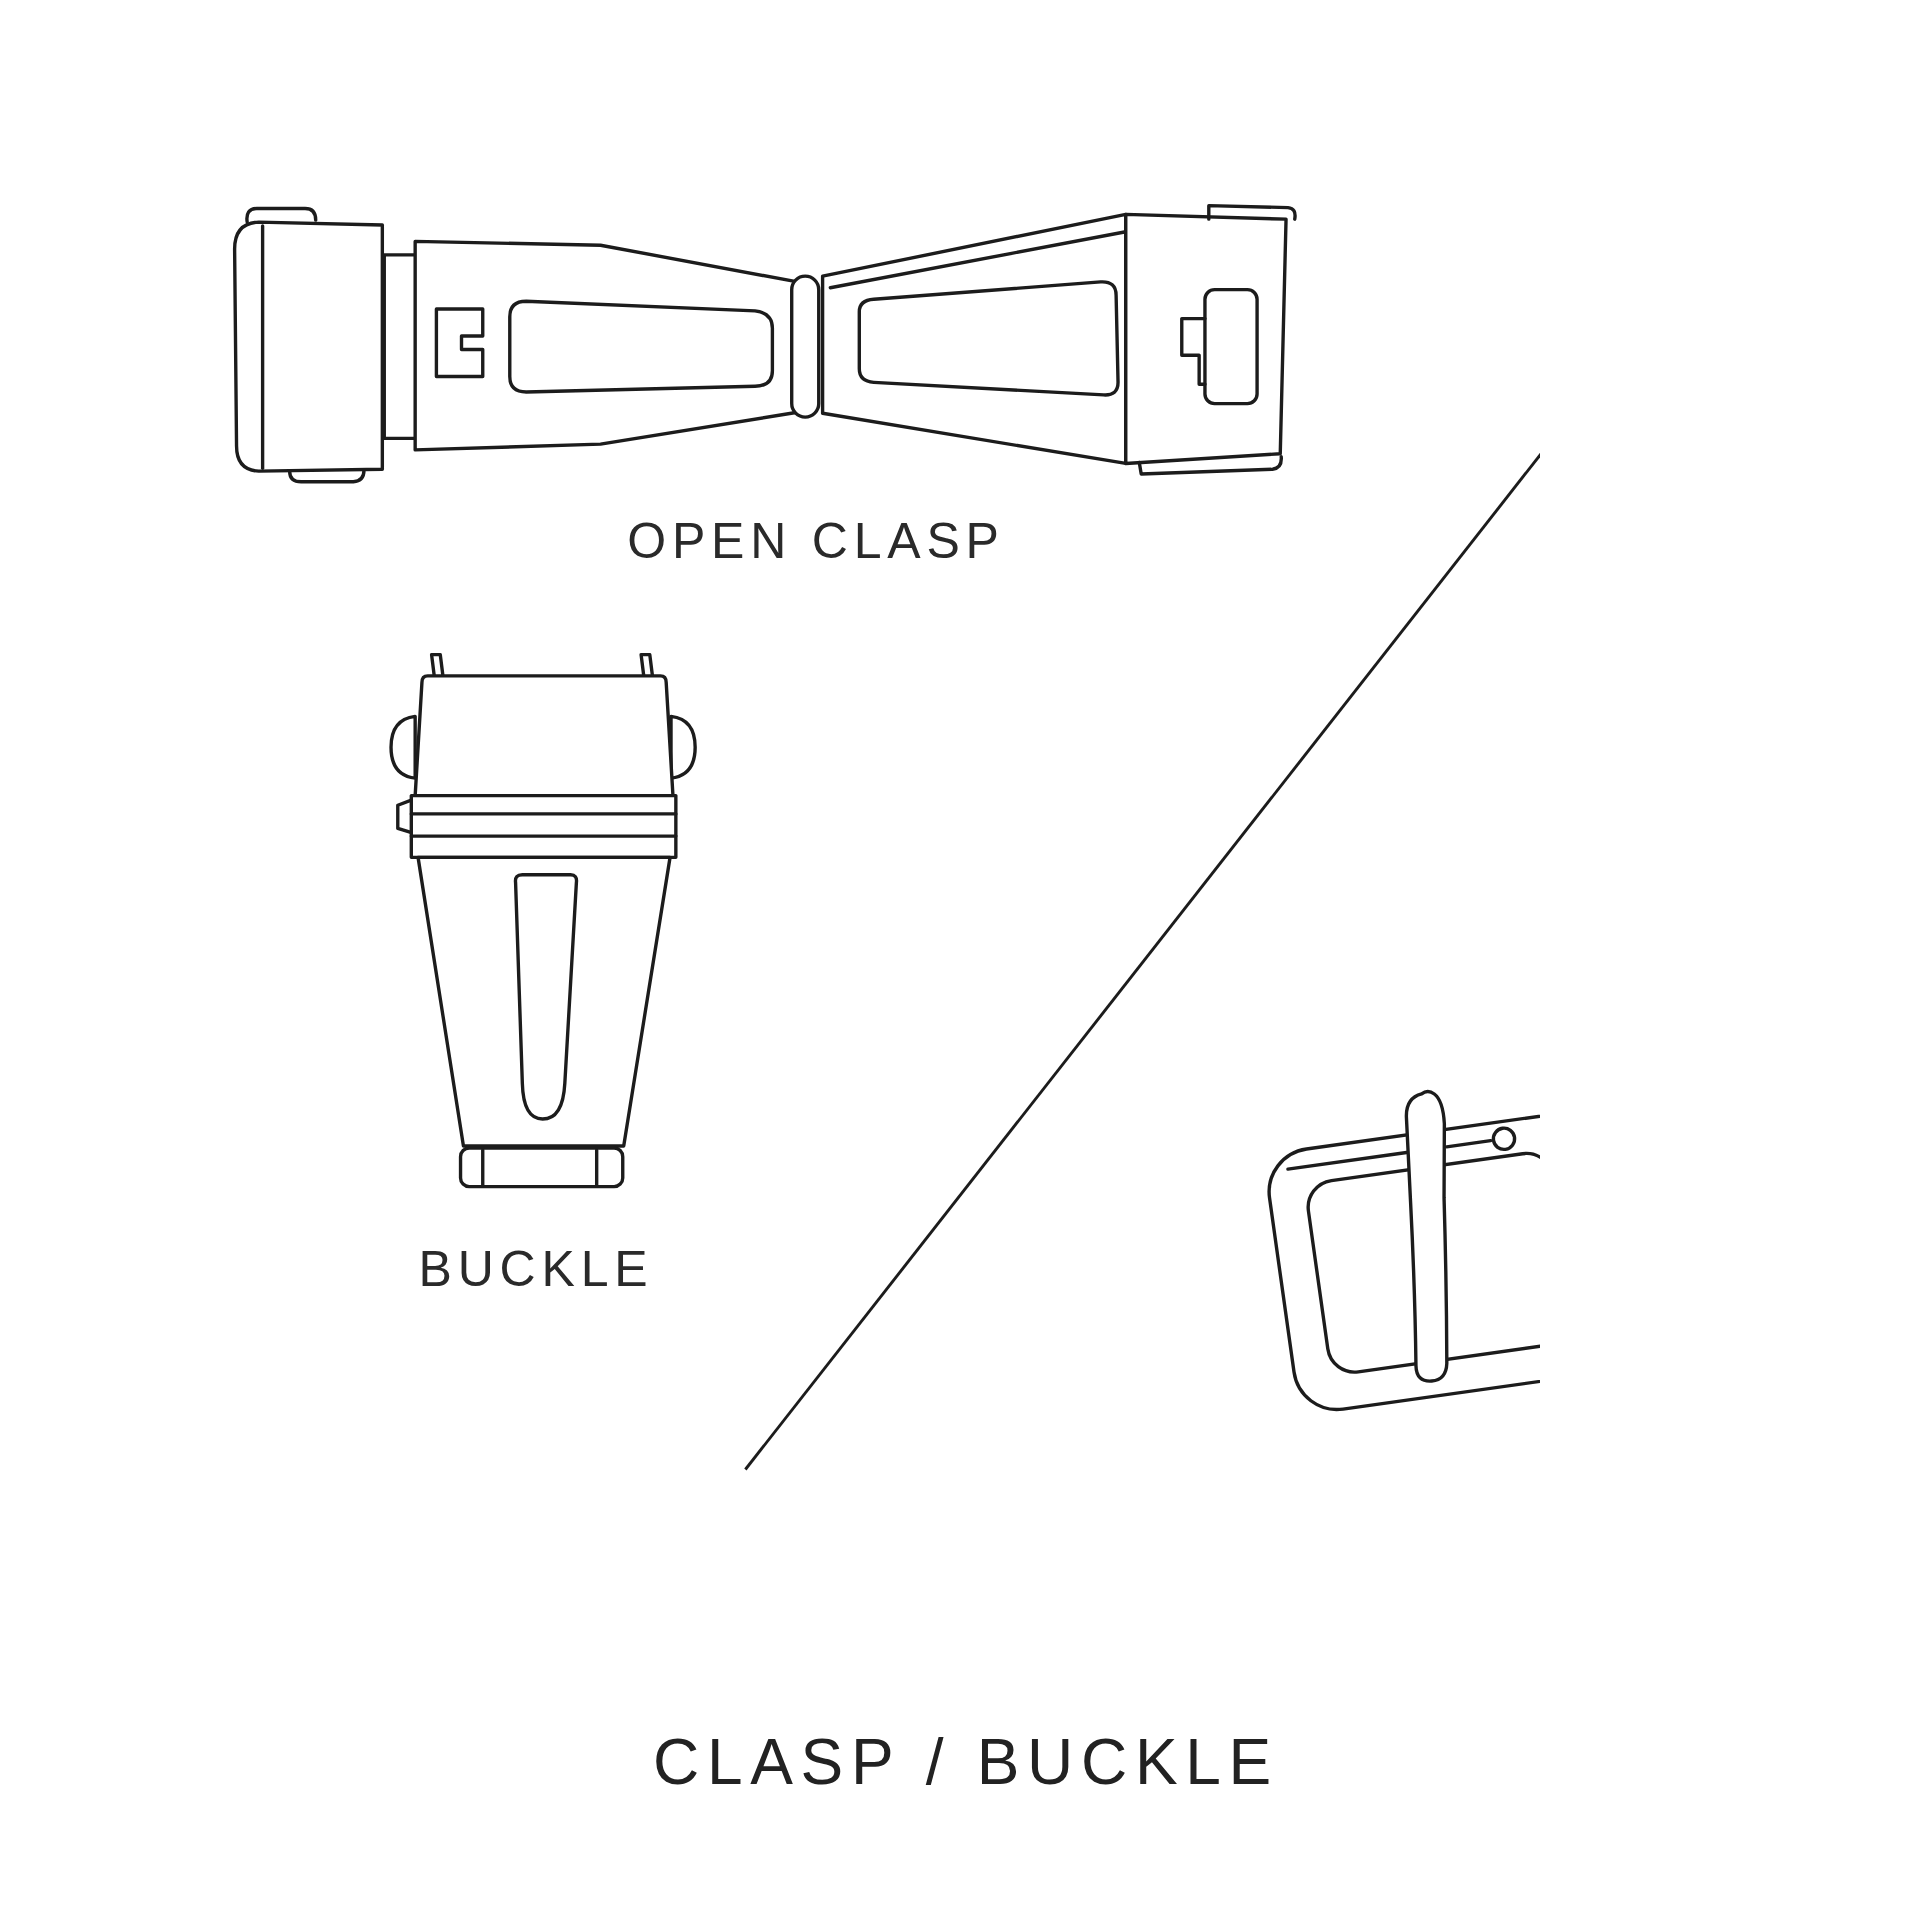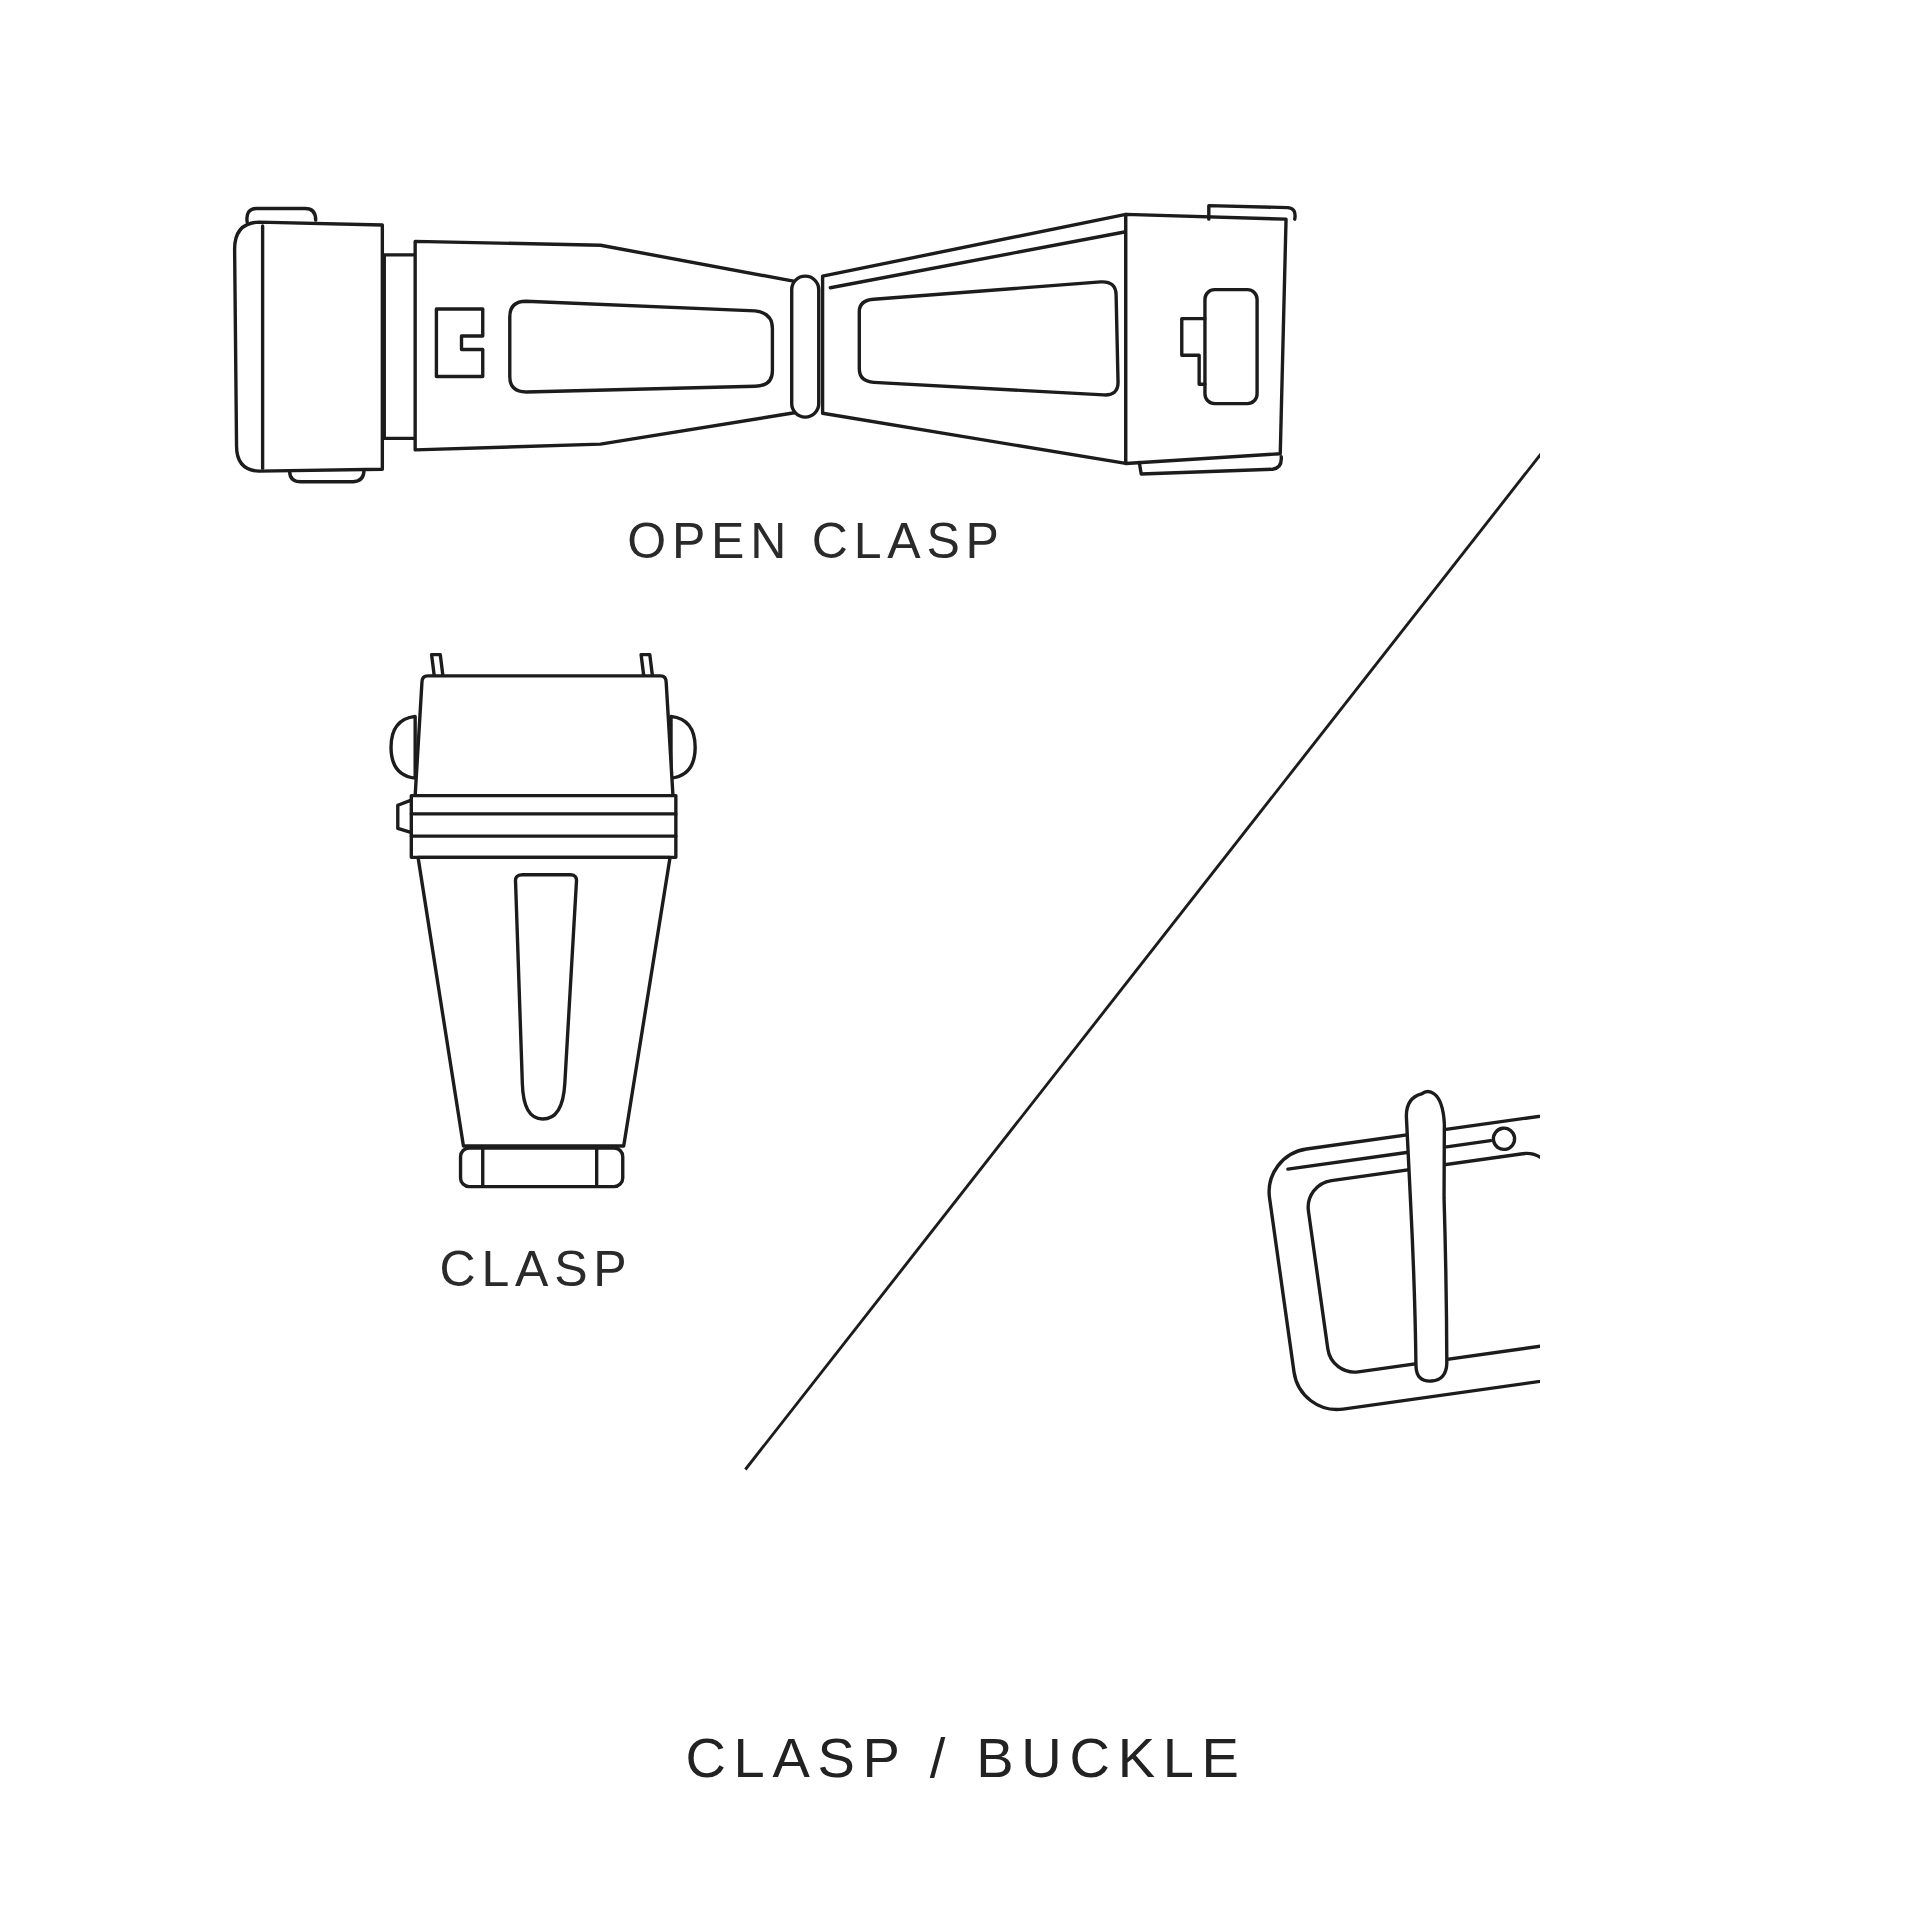--- a/index.html
+++ b/index.html
@@ -28,21 +28,21 @@
     font-size: 50px;
     letter-spacing: 5.8px;
     font-weight: 400;
     white-space: nowrap;
     line-height: 1;
   }
   .title {
     position: absolute;
     transform: translateX(-50%);
     color: #222222;
-    font-size: 56px;
+    font-size: 64px;
     letter-spacing: 7.7px;
     font-weight: 400;
     white-space: nowrap;
     line-height: 1;
   }
   .label-open  { left: 816px;  top: 516px;  }
   .label-closed{ left: 536px;  top: 1244px; }
   .title-main  { left: 966px; top: 1730px; }
 </style>
 </head>
@@ -119,18 +119,18 @@
       <path fill="none" d="M 1348 1188 L 1474 1188"></path>
       <path fill="none" d="M 1514 1188 L 1560 1188"></path>
       <circle fill="none" cx="1574" cy="1188" r="11"></circle>
 
       <path d="M 1496 1130 Q 1479 1132 1477 1152 L 1469 1240 Q 1461 1330 1451 1408 Q 1449 1425 1465 1426 Q 1480 1427 1483 1410 Q 1494 1330 1504 1240 L 1515 1164 Q 1517 1140 1509 1132 Q 1503 1126 1496 1130 Z"></path>
     </g>
   </svg>
 
   <div class="label label-open">OPEN CLASP</div>
 
-  <div class="label label-closed">CLASP</div>
+  <div class="label label-closed">BUCKLE</div>
 
   <div class="title title-main">CLASP / BUCKLE</div>
 
 </div>
 
 
 </body></html>

